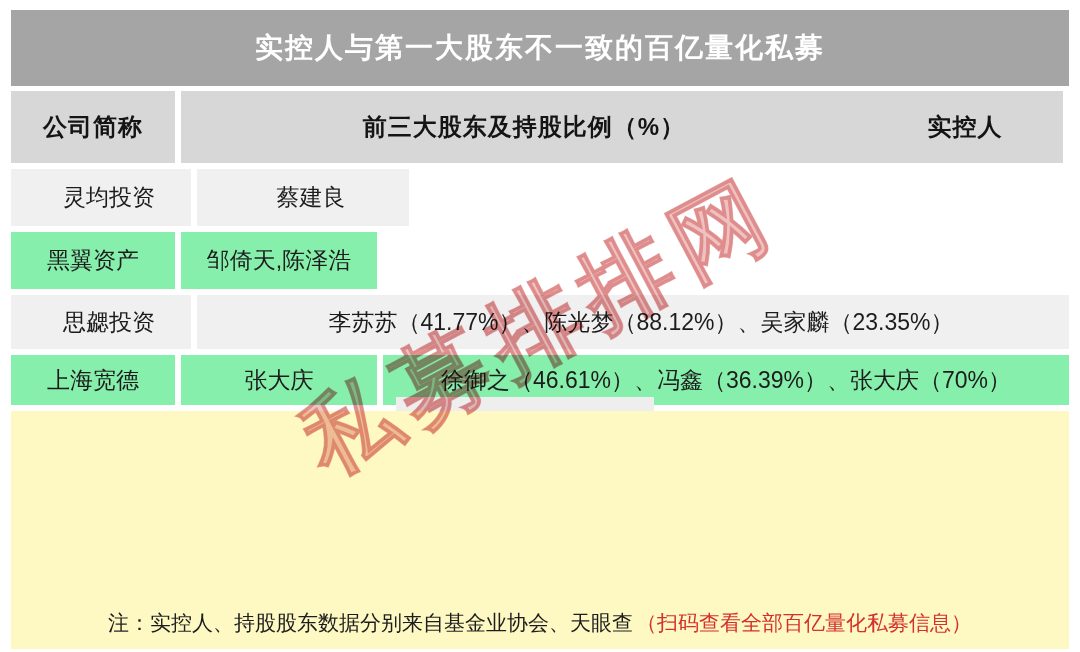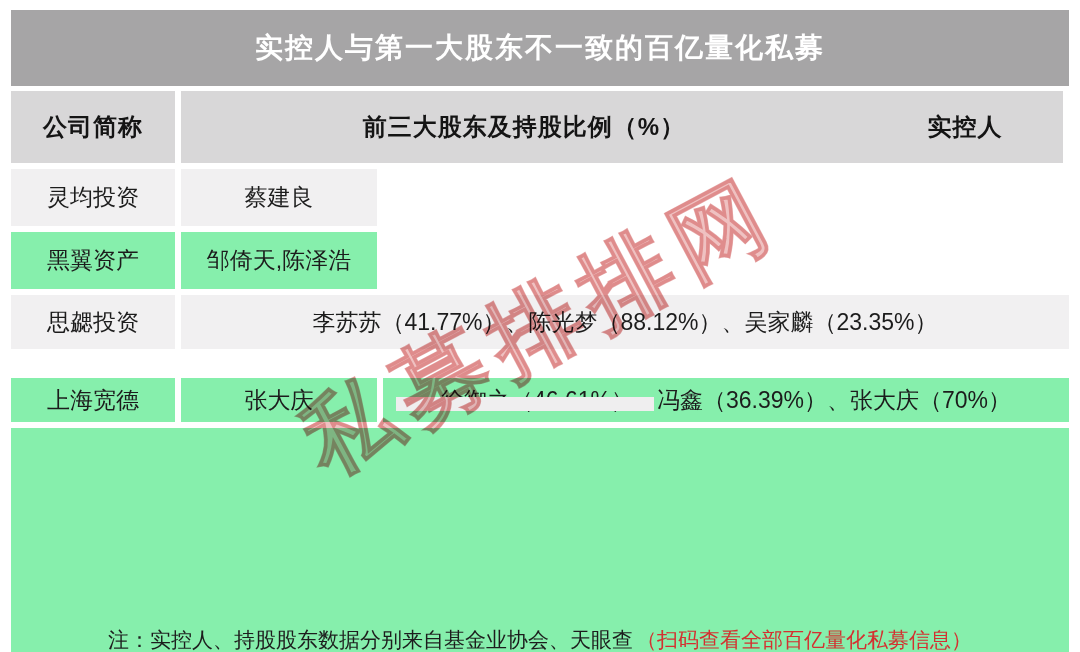--- a/index.html
+++ b/index.html
@@ -46,28 +46,28 @@
   }
   .header-row { margin-bottom: 6px; }
   .header-row .cell {
     background: #d8d7d8;
     height: 72px;
     font-size: 24px;
     font-weight: bold;
     color: #141414;
     letter-spacing: 1px;
   }
-  .row-odd .cell  { background: #f1f0f1; }
+  .row-odd .cell  { background: #f1f0f1; padding-left: 16px; }
   .row-even .cell { background: #86efac; }
   .r1 .cell, .r2 .cell { height: 57px; }
   .r3 .cell { height: 54px; }
-  .r4 .cell { height: 44px; margin-top: 23px; }
+  .r4 .cell { height: 50px; }
   .footer-band {
     height: 238px;
-    background: #86efac;
+    background: #fef9c3;
     display: flex;
     align-items: flex-end;
     justify-content: center;
     box-sizing: border-box;
     padding-bottom: 12px;
   }
   .note { font-size: 21px; color: #1d1d1d; white-space: nowrap; }
   .note .note-red { color: #d43030; margin-left: 3px; }
   .bridge-artifact {
     position: absolute;

